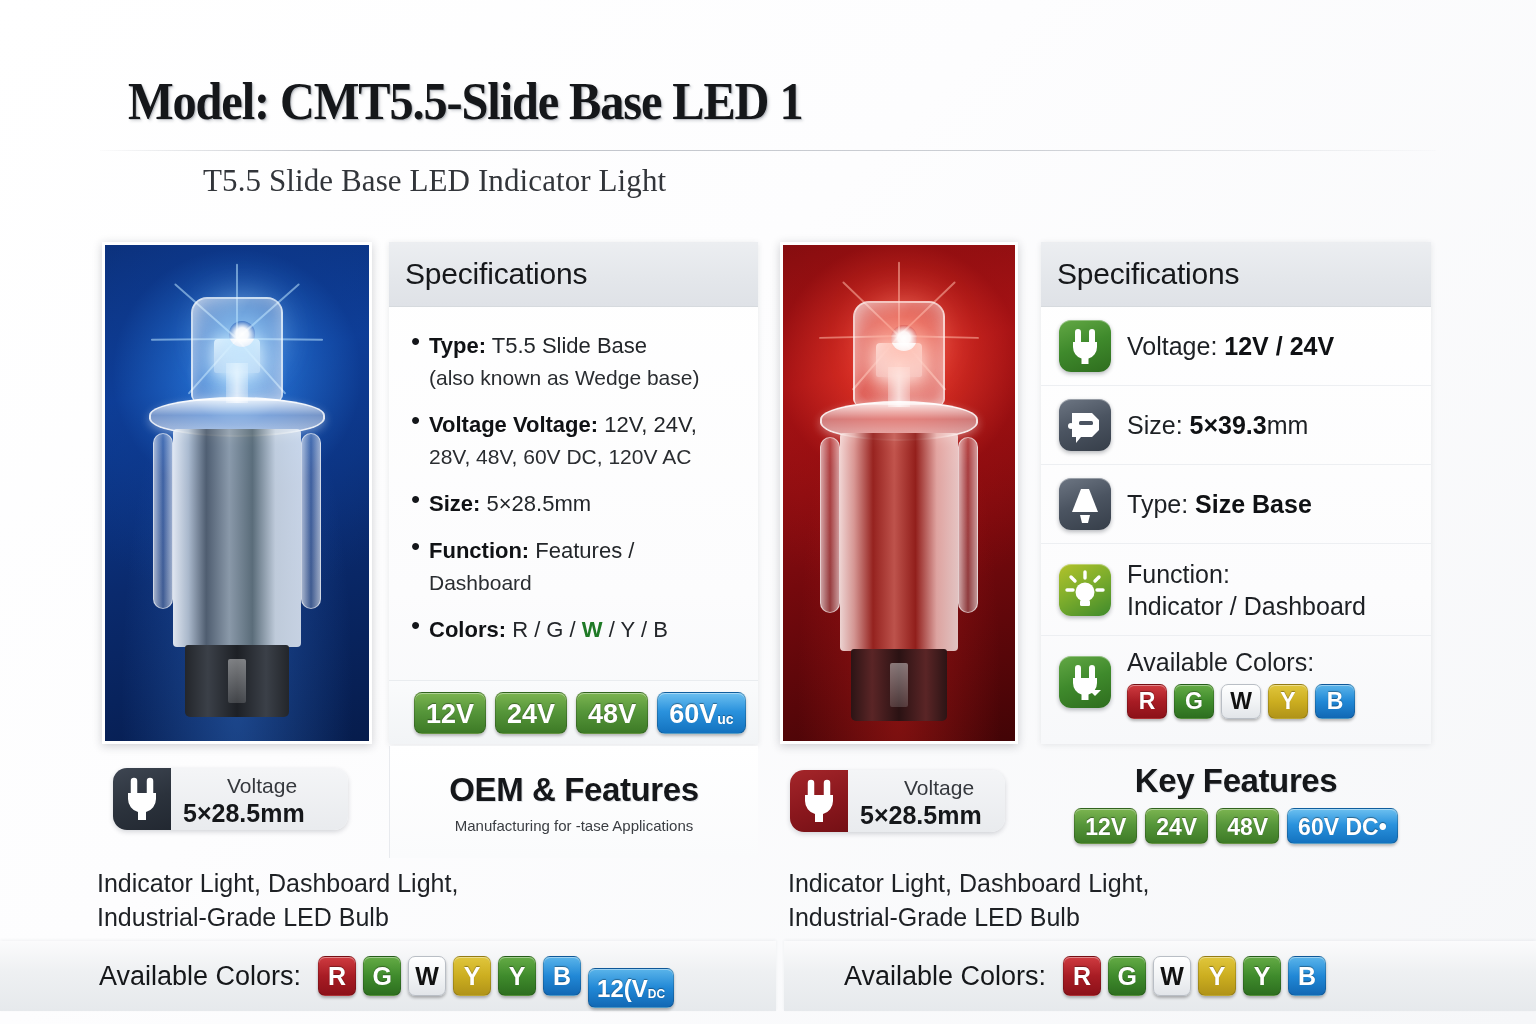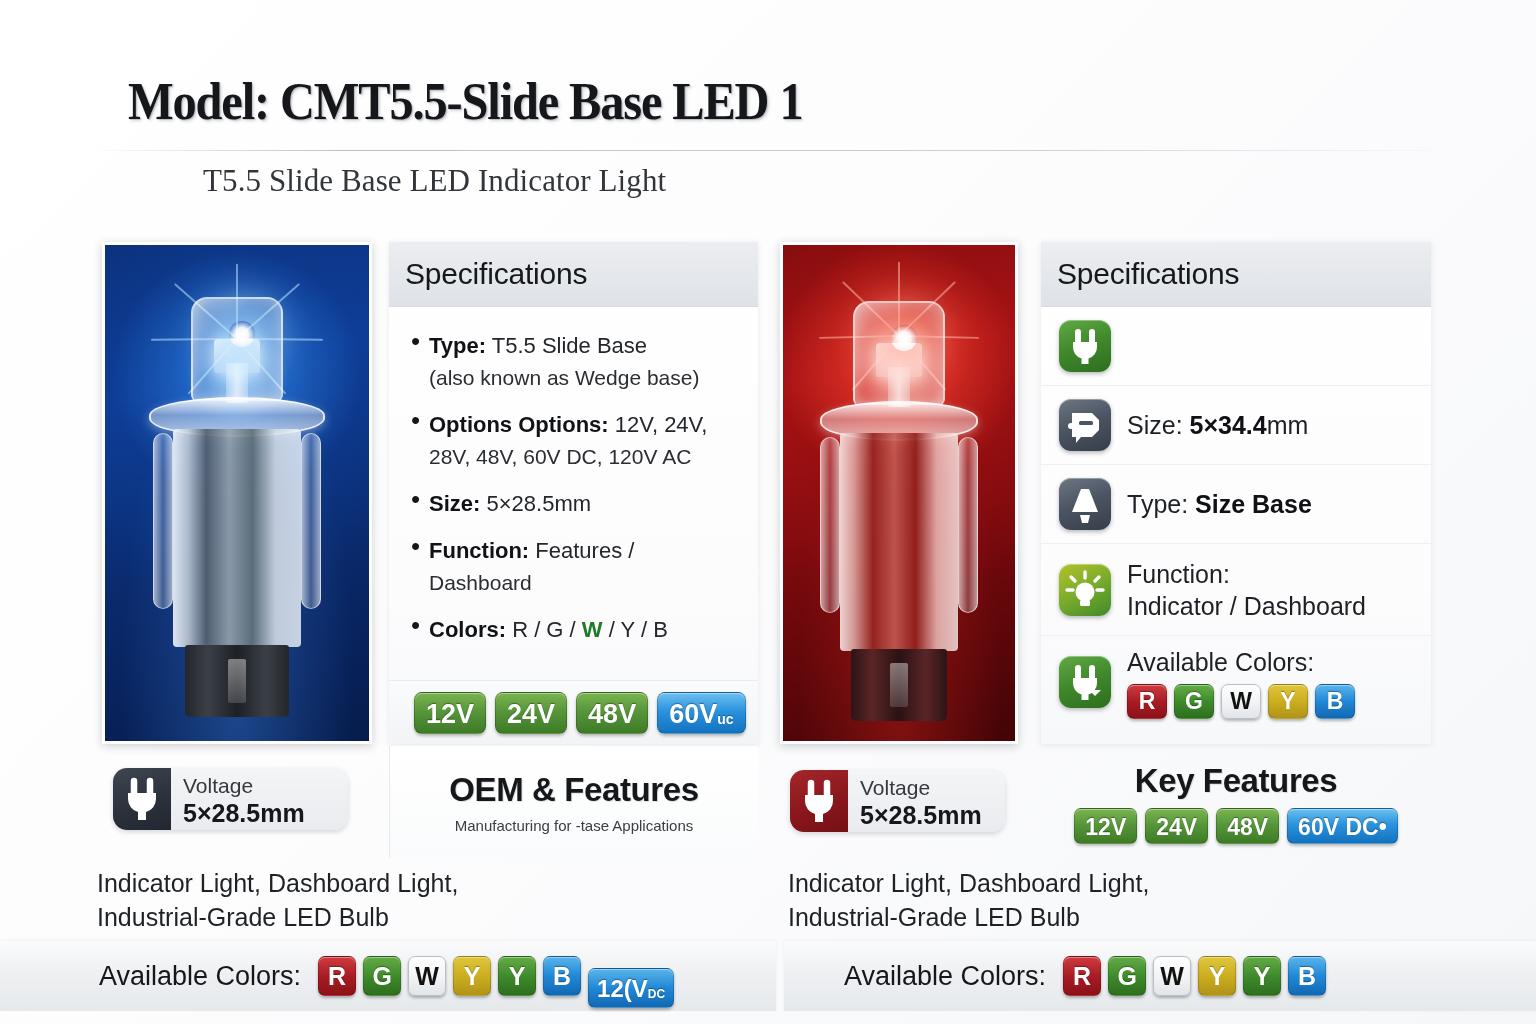--- a/index.html
+++ b/index.html
@@ -252,21 +252,21 @@
     box-shadow: 0 2px 5px rgba(30,35,50,.18);
     overflow: hidden;
   }
   #vpill-left  { left: 113px; top: 768px; width: 235px; }
   #vpill-right { left: 790px; top: 770px; width: 215px; }
   .vpill-ic { width: 58px; flex: 0 0 58px; position: relative; }
   .vpill-ic.dark { background: linear-gradient(160deg, #3e4652 0%, #2b323c 55%, #222831 100%); }
   .vpill-ic.red  { background: linear-gradient(160deg, #a4262a 0%, #8a171d 55%, #741015 100%); }
   .vpill-ic svg { position: absolute; inset: 0; width: 100%; height: 100%; }
   .vpill-tx { padding: 5px 0 0 12px; }
-  .vpill-l1 { font-size: 21px; color: #35383d; line-height: 26px; }
+  .vpill-l1 { font-size: 21px; color: #35383d; line-height: 26px; margin-left: 44px; }
   .vpill-l2 { font-size: 25px; font-weight: 700; color: #15171a; line-height: 29px; }
 
   
   .caption { position: absolute; font-size: 25px; line-height: 34px; color: #1e2125; }
   #caption-left  { left: 97px; top: 866px; }
   #caption-right { left: 788px; top: 866px; }
 
   
   .colorbar {
     position: absolute; height: 70px; display: flex; align-items: center; gap: 7px;
@@ -335,21 +335,21 @@
   </div>
   <div id="spec-left-body">
 
     <div class="li">
       <div class="li-line"><b>Type:</b>
         <span>T5.5 Slide Base</span></div>
       <div class="sub-line">(also known as Wedge base)</div>
     </div>
 
     <div class="li">
-      <div class="li-line"><b>Options Options:</b>
+      <div class="li-line"><b>Voltage Voltage:</b>
         <span>12V, 24V,</span></div>
       <div class="sub-line">28V, 48V, 60V DC, 120V AC</div>
     </div>
 
     <div class="li">
       <div class="li-line"><b>Size:</b>
         <span>5×28.5mm</span></div>
     </div>
 
     <div class="li">
@@ -422,31 +422,32 @@
     <span class="spec-head-txt">Specifications</span>
   </div>
 
   <div class="srow">
     <div class="sicon ic-green">
       <svg viewBox="0 0 52 52">
           <path d="M19 12v10M33 12v10" stroke="#fff" stroke-width="6" stroke-linecap="round"></path>
           <path d="M14 22h24v5a12 12 0 0 1-8.5 11.5V44h-7v-5.5A12 12 0 0 1 14 27z" fill="#fff"></path>
         </svg>
     </div>
+    <div class="stext"><span>Voltage: </span><b>12V / 24V</b></div>
   </div>
 
   <div class="srow">
     <div class="sicon ic-slate">
       <svg viewBox="0 0 52 52">
           <path d="M13 14h20l7 7v10l-7 7H22l-5 6v-6h-4z" fill="#fff"></path>
           <rect x="20" y="22" width="14" height="4" rx="1.5" fill="#4b5461"></rect>
           <circle cx="12" cy="27" r="3" fill="#fff"></circle>
         </svg>
     </div>
-    <div class="stext"><span>Size: </span><b>5×34.4</b><span class="sm">mm</span></div>
+    <div class="stext"><span>Size: </span><b>5×39.3</b><span class="sm">mm</span></div>
   </div>
 
   <div class="srow">
     <div class="sicon ic-slate">
       <svg viewBox="0 0 52 52">
           <path d="M22 11h8l9 23H13z" fill="#fff"></path>
           <path d="M21 37h10l-2 8h-6z" fill="#fff"></path>
         </svg>
     </div>
     <div class="stext"><span>Type: </span><b>Size Base</b></div>

